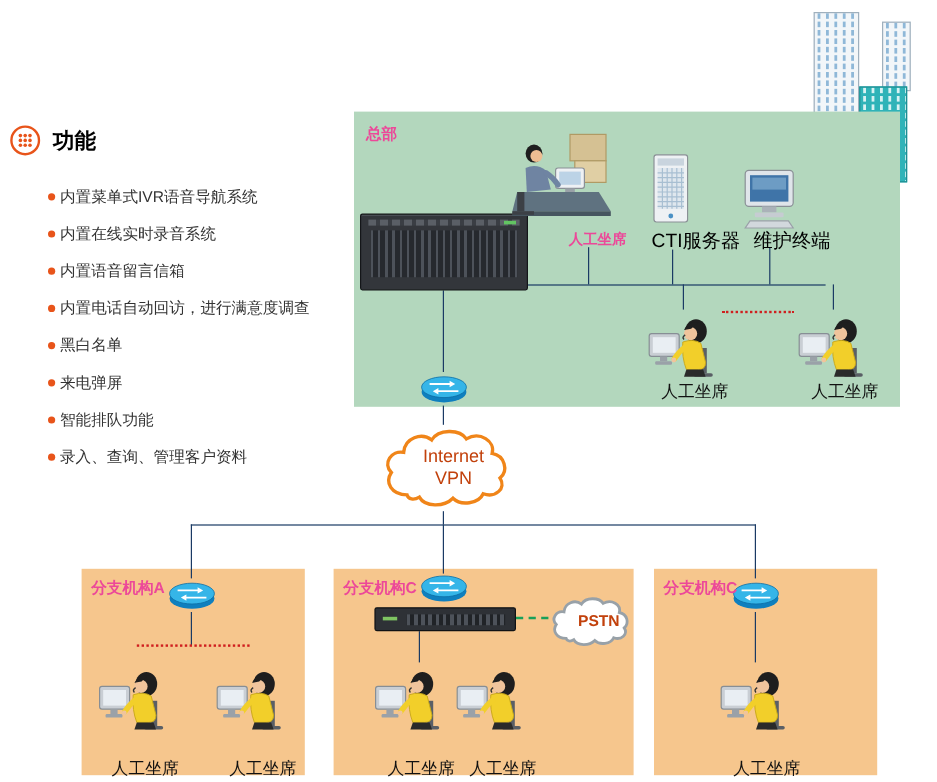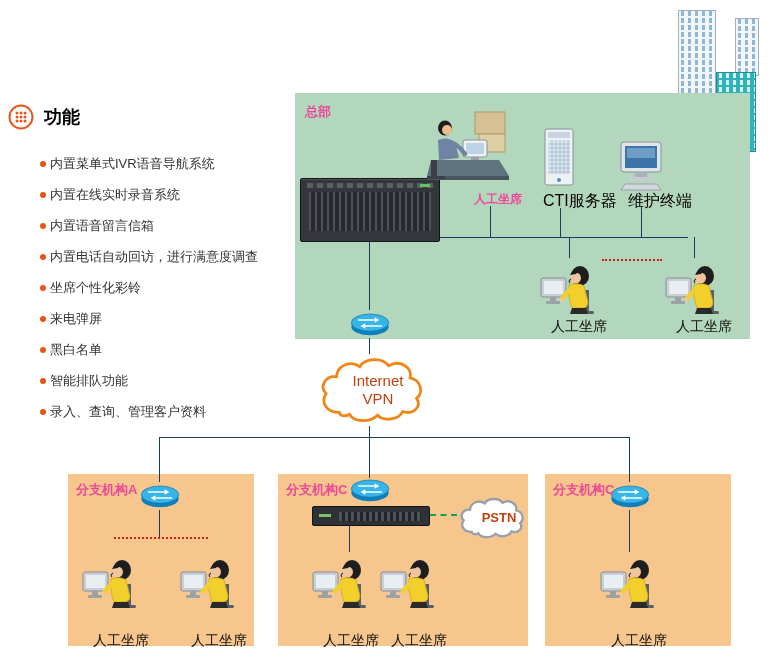--- a/index.html
+++ b/index.html
@@ -127,29 +127,25 @@
       <li>
           <span class="dot"></span>
           <span>内置语音留言信箱</span>
         </li>
       <li>
           <span class="dot"></span>
           <span>内置电话自动回访，进行满意度调查</span>
         </li>
       <li>
           <span class="dot"></span>
-          <span>坐席个性化彩铃</span>
+          <span>黑白名单</span>
         </li>
       <li>
           <span class="dot"></span>
           <span>来电弹屏</span>
-        </li>
-      <li>
-          <span class="dot"></span>
-          <span>黑白名单</span>
         </li>
       <li>
           <span class="dot"></span>
           <span>智能排队功能</span>
         </li>
       <li>
           <span class="dot"></span>
           <span>录入、查询、管理客户资料</span>
         </li>
     </ul>

